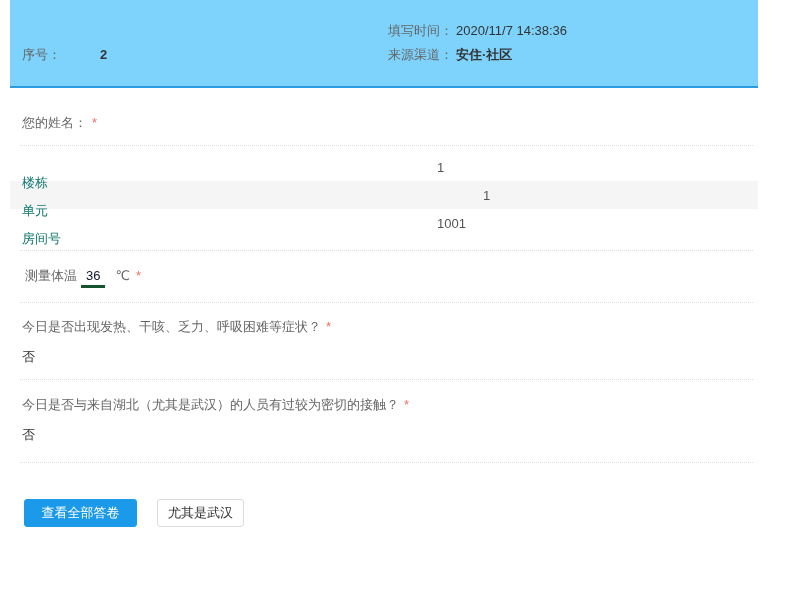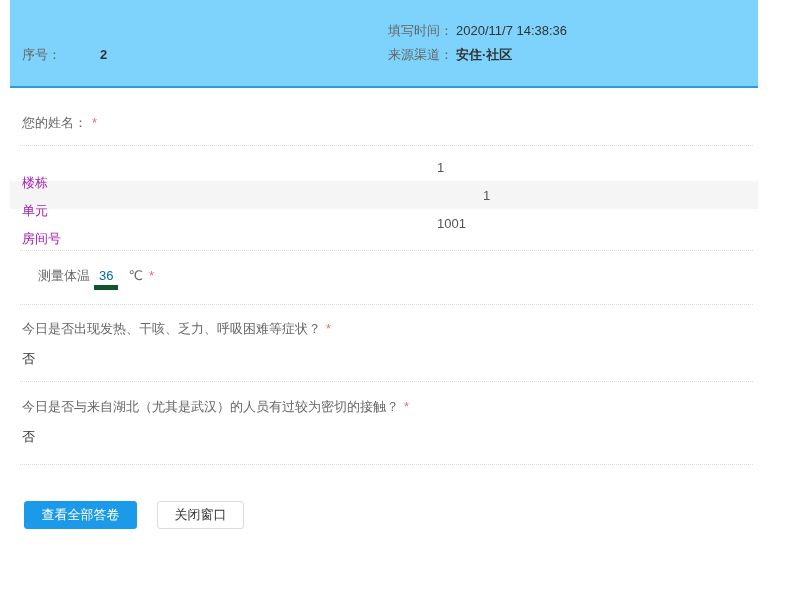--- a/index.html
+++ b/index.html
@@ -41,26 +41,26 @@
   .dotted.d1 { margin-top:14px; }
   .dotted.d2 { margin-top:13px; }
   .dotted.d3 { margin-top:14px; }
   .dotted.d4 { margin-top:14px; }
   .dotted.d5 { margin-top:19px; }
 
   .sec-room .q-label { margin-top:16px; }
   .room-table { margin-top:7px; }
   .room-row { display:flex; align-items:center; height:28px; padding:0 12px; }
   .room-row.striped { background:#f5f5f5;gap:46px; }
-  .room-row .cell-label { width:415px; color:#a21caf;margin-top:31px; }
+  .room-row .cell-label { width:415px; color:#0f766e;margin-top:31px; }
   .room-row .cell-value { color:#555; }
 
-  .sec-temp { margin:16px 12px 0 28px; display:flex; align-items:baseline; line-height:18px; }
+  .sec-temp { margin:16px 12px 0 15px; display:flex; align-items:baseline; line-height:18px; }
   .temp-prefix { color:#666; }
-  .temp-value { color:#0369a1; border-bottom:5px solid #14532d; padding:0 5px; margin-left:4px; }
+  .temp-value { color:#0f172a; border-bottom:3px solid #14532d; padding:0 5px; margin-left:4px; }
   .temp-unit { color:#666; margin-left:10px; }
   .sec-temp .req { color:#f46e65; margin-left:6px; }
 
   .sec-symptoms .q-label { margin-top:16px; }
   .sec-symptoms .answer { margin-top:10px; }
   .sec-contact .q-label { margin-top:17px; }
   .sec-contact .answer { margin-top:7px; }
 
   
   .footer { margin-top:36px; margin-left:14px; display:flex; align-items:flex-end; }
@@ -138,17 +138,17 @@
     <div class="sec-contact">
       <div class="q-label">
         <span>今日是否与来自湖北（尤其是武汉）的人员有过较为密切的接触？</span><span class="req">*</span>
       </div>
       <div class="answer">否</div>
     </div>
     <div class="dotted d5"></div>
 
     <div class="footer">
       <button class="btn btn-primary">查看全部答卷</button>
-      <button class="btn btn-default">关闭窗口</button>
+      <button class="btn btn-default">尤其是武汉</button>
     </div>
 
   </div>
 </div>
 
 </body></html>

